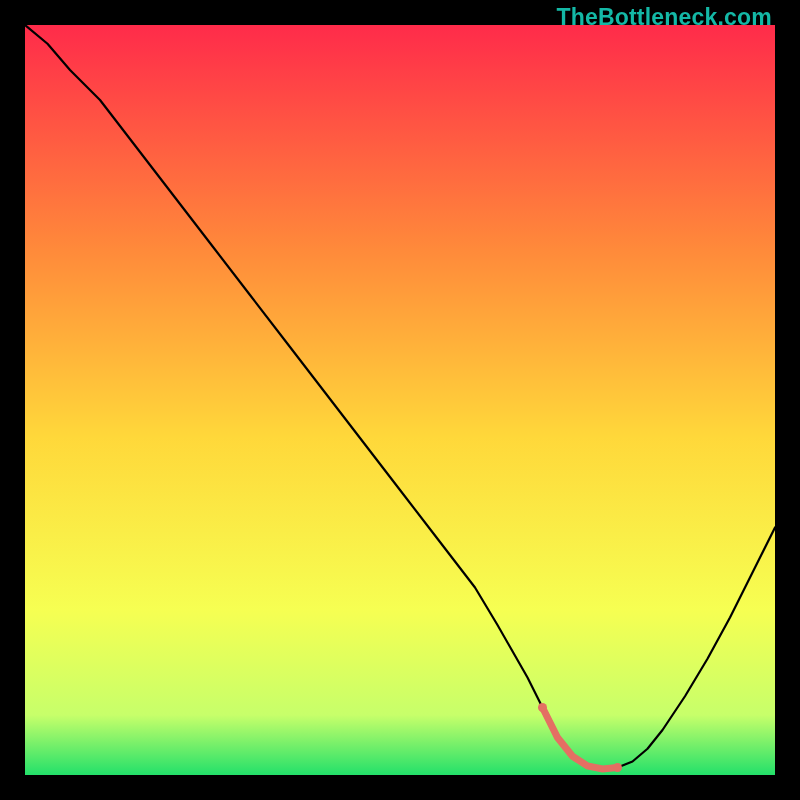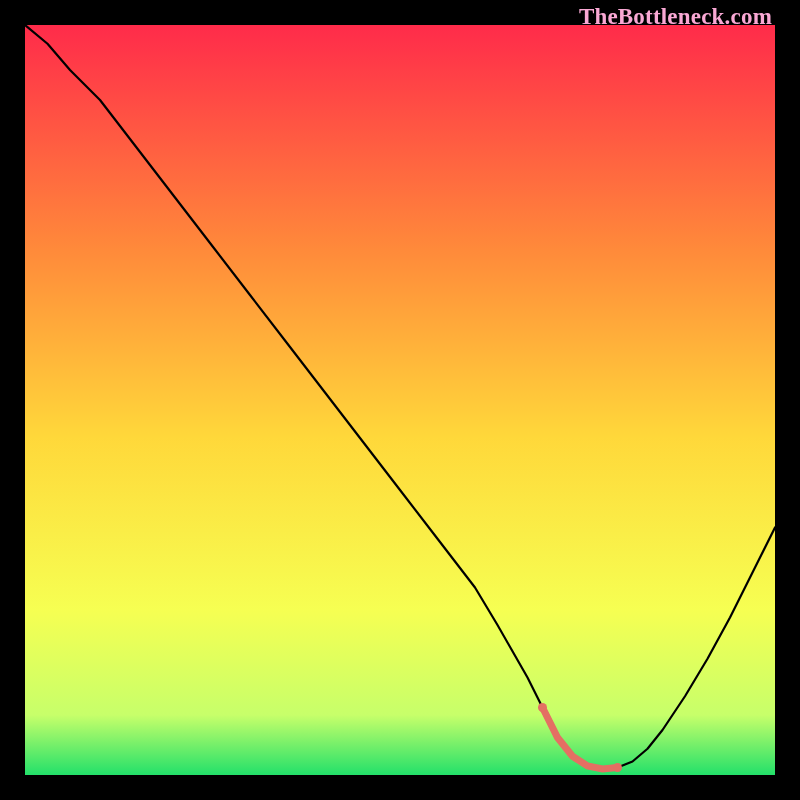--- a/index.html
+++ b/index.html
@@ -6,24 +6,24 @@
   html, body { width: 800px; height: 800px; background: #000; overflow: hidden; }
   .frame { position: relative; width: 800px; height: 800px; background: #000; }
   .plot {
     position: absolute;
     left: 25px; top: 25px;
     width: 750px; height: 750px;
   }
   .watermark {
     position: absolute;
     top: 4px; right: 28px;
-    font-family: Liberation Serif, serif;
+    font-family: Liberation Sans, sans-serif;
     font-size: 23px;
     font-weight: 600;
-    color: #f9a8d4;
+    color: #14b8a6;
     letter-spacing: 0.2px;
   }
   svg { display: block; }
 </style>
 </head>
 <body>
 <div class="frame">
 
   <div class="watermark">TheBottleneck.com</div>
 

